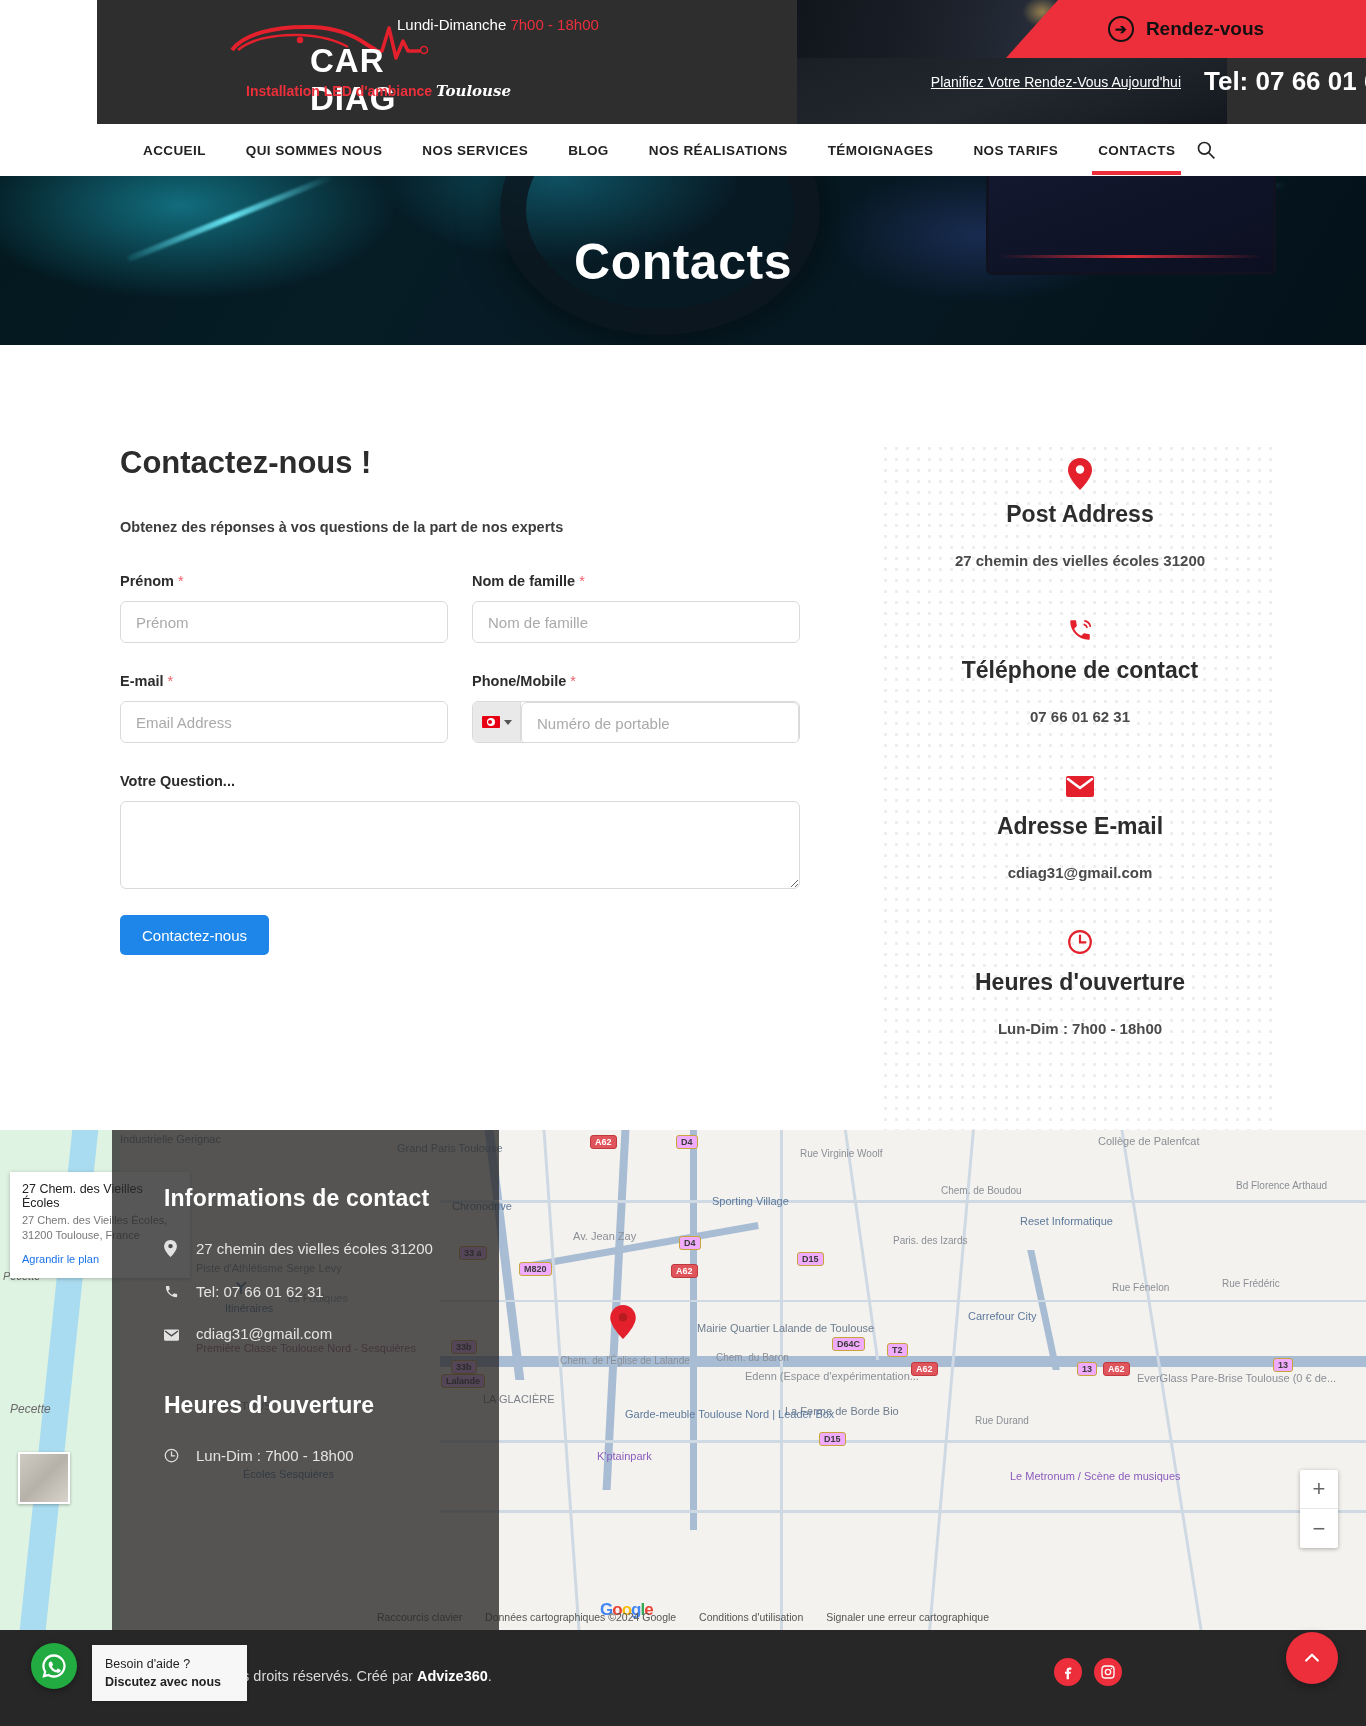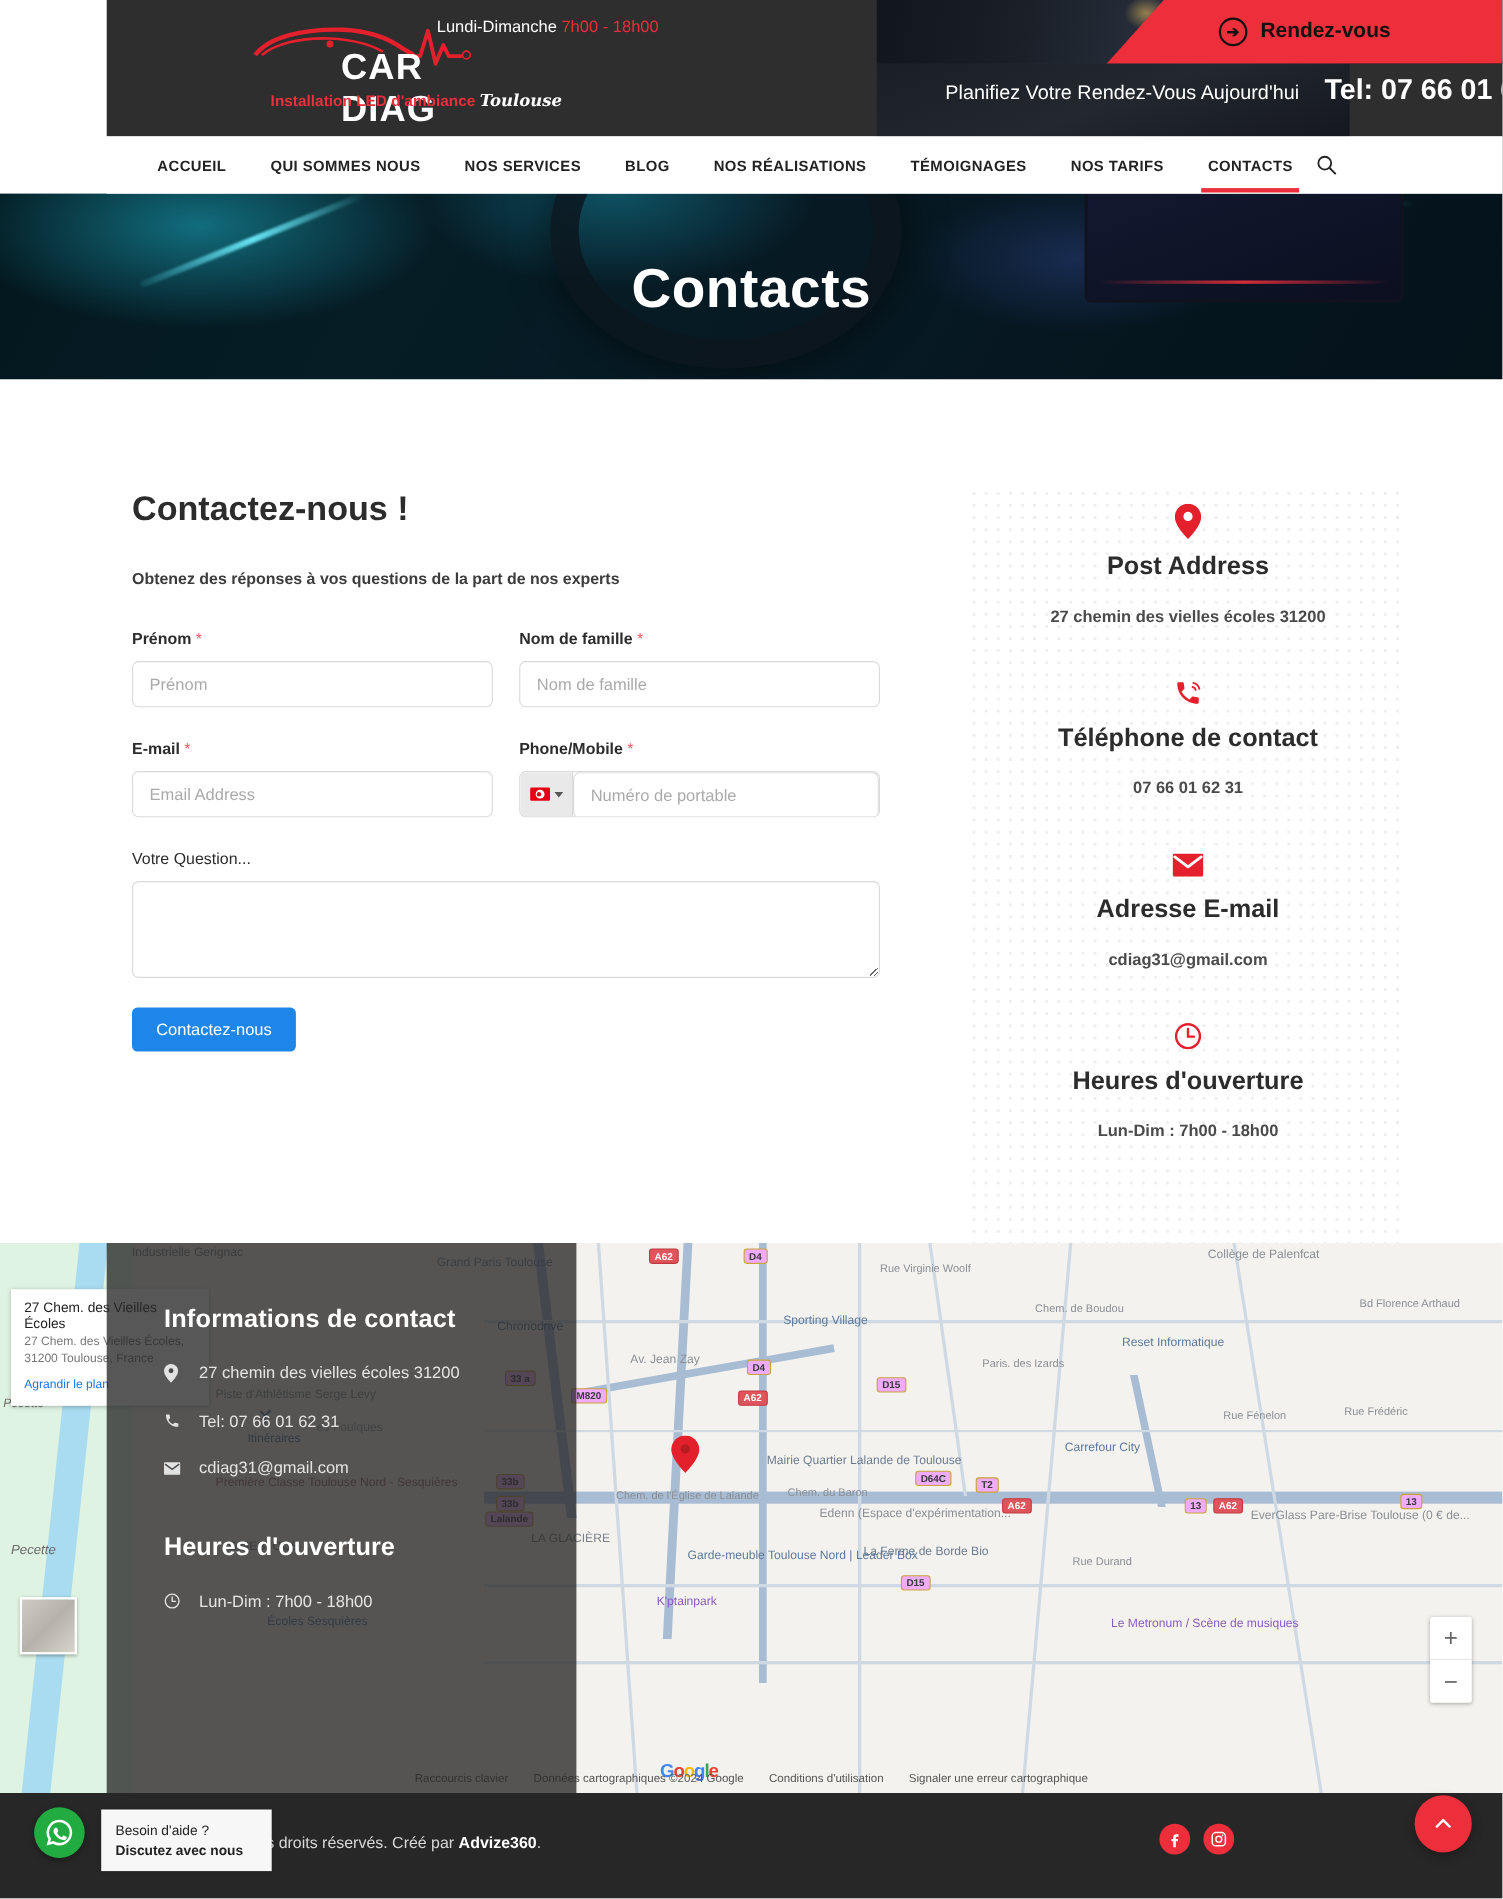--- a/index.html
+++ b/index.html
@@ -39,21 +39,21 @@
   }
   .rdv-btn .arrow-circ {
     width:26px; height:26px; border:2px solid #111; border-radius:50%;
     display:flex; align-items:center; justify-content:center; font-size:14px; line-height:1;
   }
   .hours-top {
     position:absolute; left:300px; top:16px; font-size:15px; color:#ffffff; white-space:nowrap;
   }
   .hours-top .h-red { color:#ec2f3b; }
   .plan-line {
-    position:absolute; right:185px; top:74px; font-size:18px; color:#ffffff; white-space:nowrap;
+    position:absolute; right:185px; top:74px; font-size:14px; color:#ffffff; white-space:nowrap;text-decoration:underline;
   }
   .tel-line {
     position:absolute; right:185px; top:66px; font-size:26px; font-weight:bold; color:#fff;
     transform: translateX(248px); white-space:nowrap;
   }
   
   .logo { position:absolute; left:127px; top:20px; width:230px; height:80px; }
   .logo-car { position:absolute; left:0; top:0; width:230px; height:44px; }
   .logo-text {
     position:absolute; left:86px; top:22px;
@@ -164,21 +164,21 @@
   }
   .flag-tn::after {
     content:""; position:absolute; width:4px; height:4px; background:#e70013; border-radius:50%;
     left:6px; top:4px;
   }
   .caret { width:0; height:0; border-left:4px solid transparent; border-right:4px solid transparent; border-top:5px solid #555; }
   .phone-group input {
     flex:1; border:0; outline:none; padding:0 15px; font-size:15px; color:#444;
     font-family:"Liberation Sans", sans-serif;
   }
-  .q-field label { display:block; font-size:14.5px; font-weight:normal; color:#2c2c2c; margin-bottom:12px; }
+  .q-field label { display:block; font-size:14.5px; font-weight:bold; color:#2c2c2c; margin-bottom:12px; }
   .q-field textarea {
     width:100%; height:88px; border:1px solid #dadada; border-radius:6px; padding:10px 15px;
     font-size:15px; color:#444; resize:vertical; outline:none;
     font-family:"Liberation Sans", sans-serif;
   }
   .submit-btn {
     margin-top:22px; background:#1e86e8; color:#fff; border:0; border-radius:5px;
     padding:0 22px; height:40px; font-size:15px; cursor:pointer;
     font-family:"Liberation Sans", sans-serif;
   }
@@ -237,21 +237,21 @@
     position:absolute; right:28px; bottom:82px; width:38px; height:78px; background:#fff;
     box-shadow:0 1px 4px rgba(0,0,0,.3); border-radius:2px;
   }
   .zoom-ctl div {
     height:39px; display:flex; align-items:center; justify-content:center;
     font-size:22px; color:#666; cursor:pointer;
   }
   .zoom-ctl div:first-child { border-bottom:1px solid #e6e6e6; }
 
   .footer-overlay {
-    position:absolute; left:97px; top:0; width:427px; height:500px;
+    position:absolute; left:112px; top:0; width:387px; height:500px;
     background:rgba(40,40,40,.78); color:#fff; padding:55px 60px 0 52px;
   }
   .fo-h { font-size:23px; font-weight:bold; margin:0 0 26px 0; letter-spacing:.2px; }
   .fo-h2 { font-size:23px; font-weight:bold; margin:46px 0 26px 0; }
   .fo-item { display:flex; gap:16px; align-items:flex-start; margin-bottom:18px; font-size:15px; color:#e4e4e4; line-height:1.45; }
   .fo-ic { width:16px; flex:0 0 16px; padding-top:2px; }
 
   
   .bottom { position:absolute; left:0; top:1630px; width:1366px; height:96px; background:#272727; }
   .copy { position:absolute; left:97px; top:38px; font-size:14.5px; color:#d8d8d8; }

